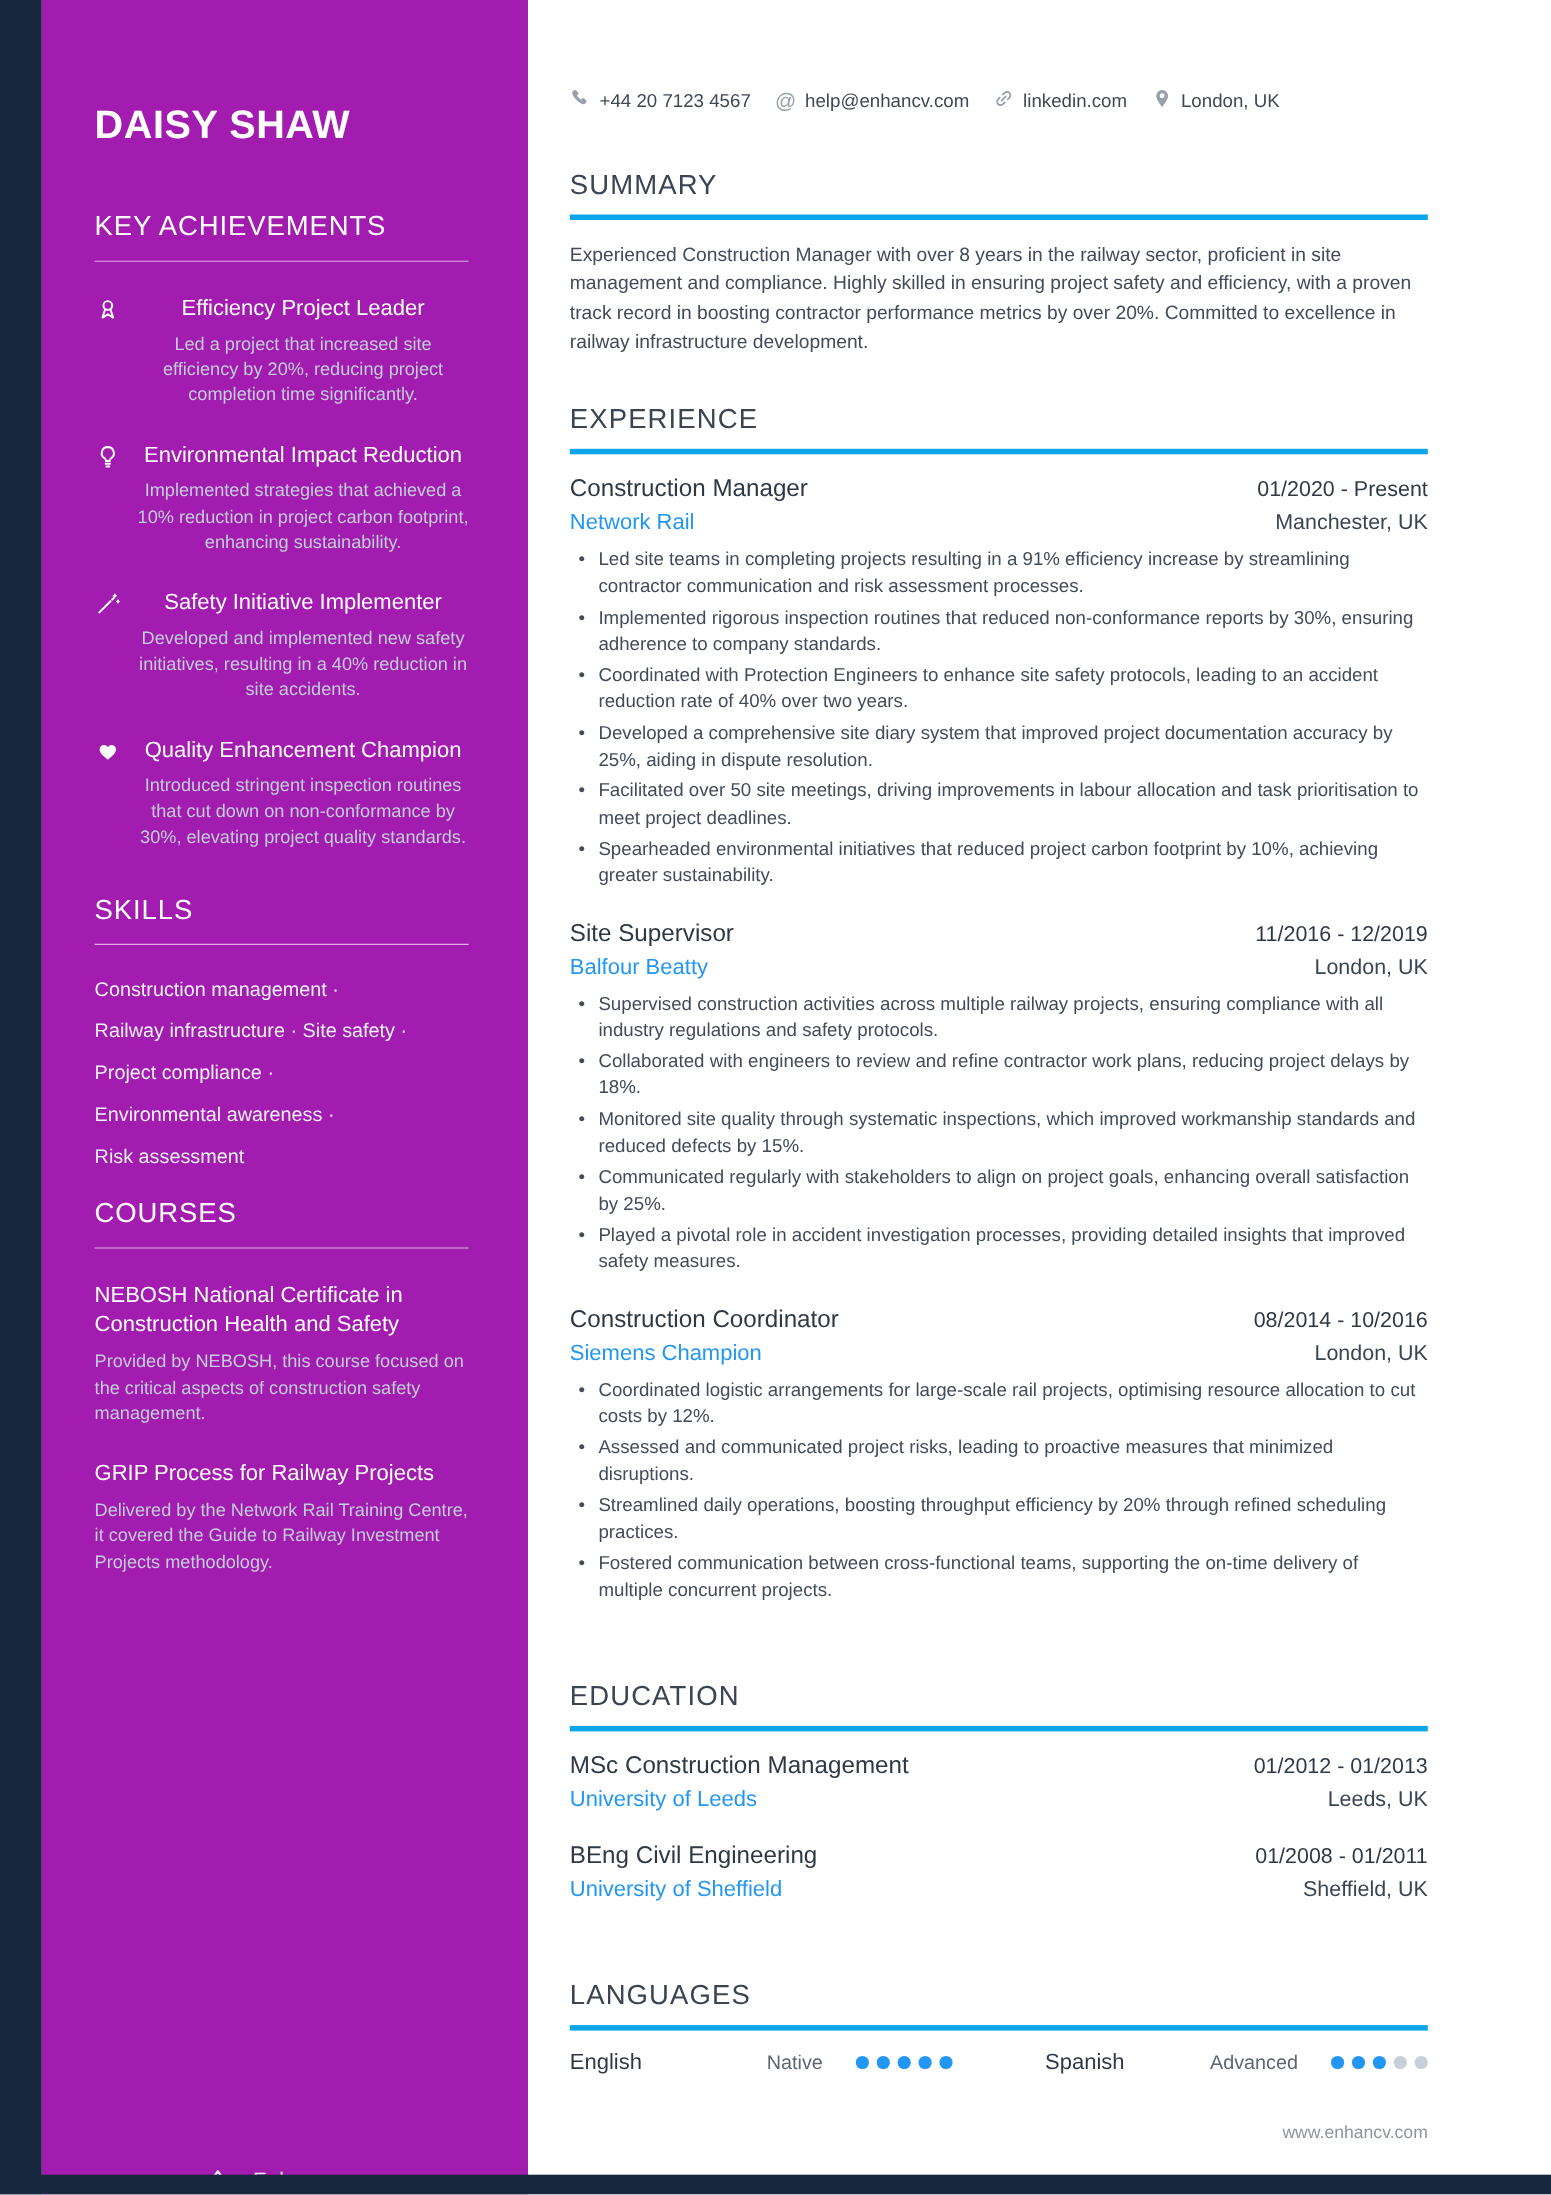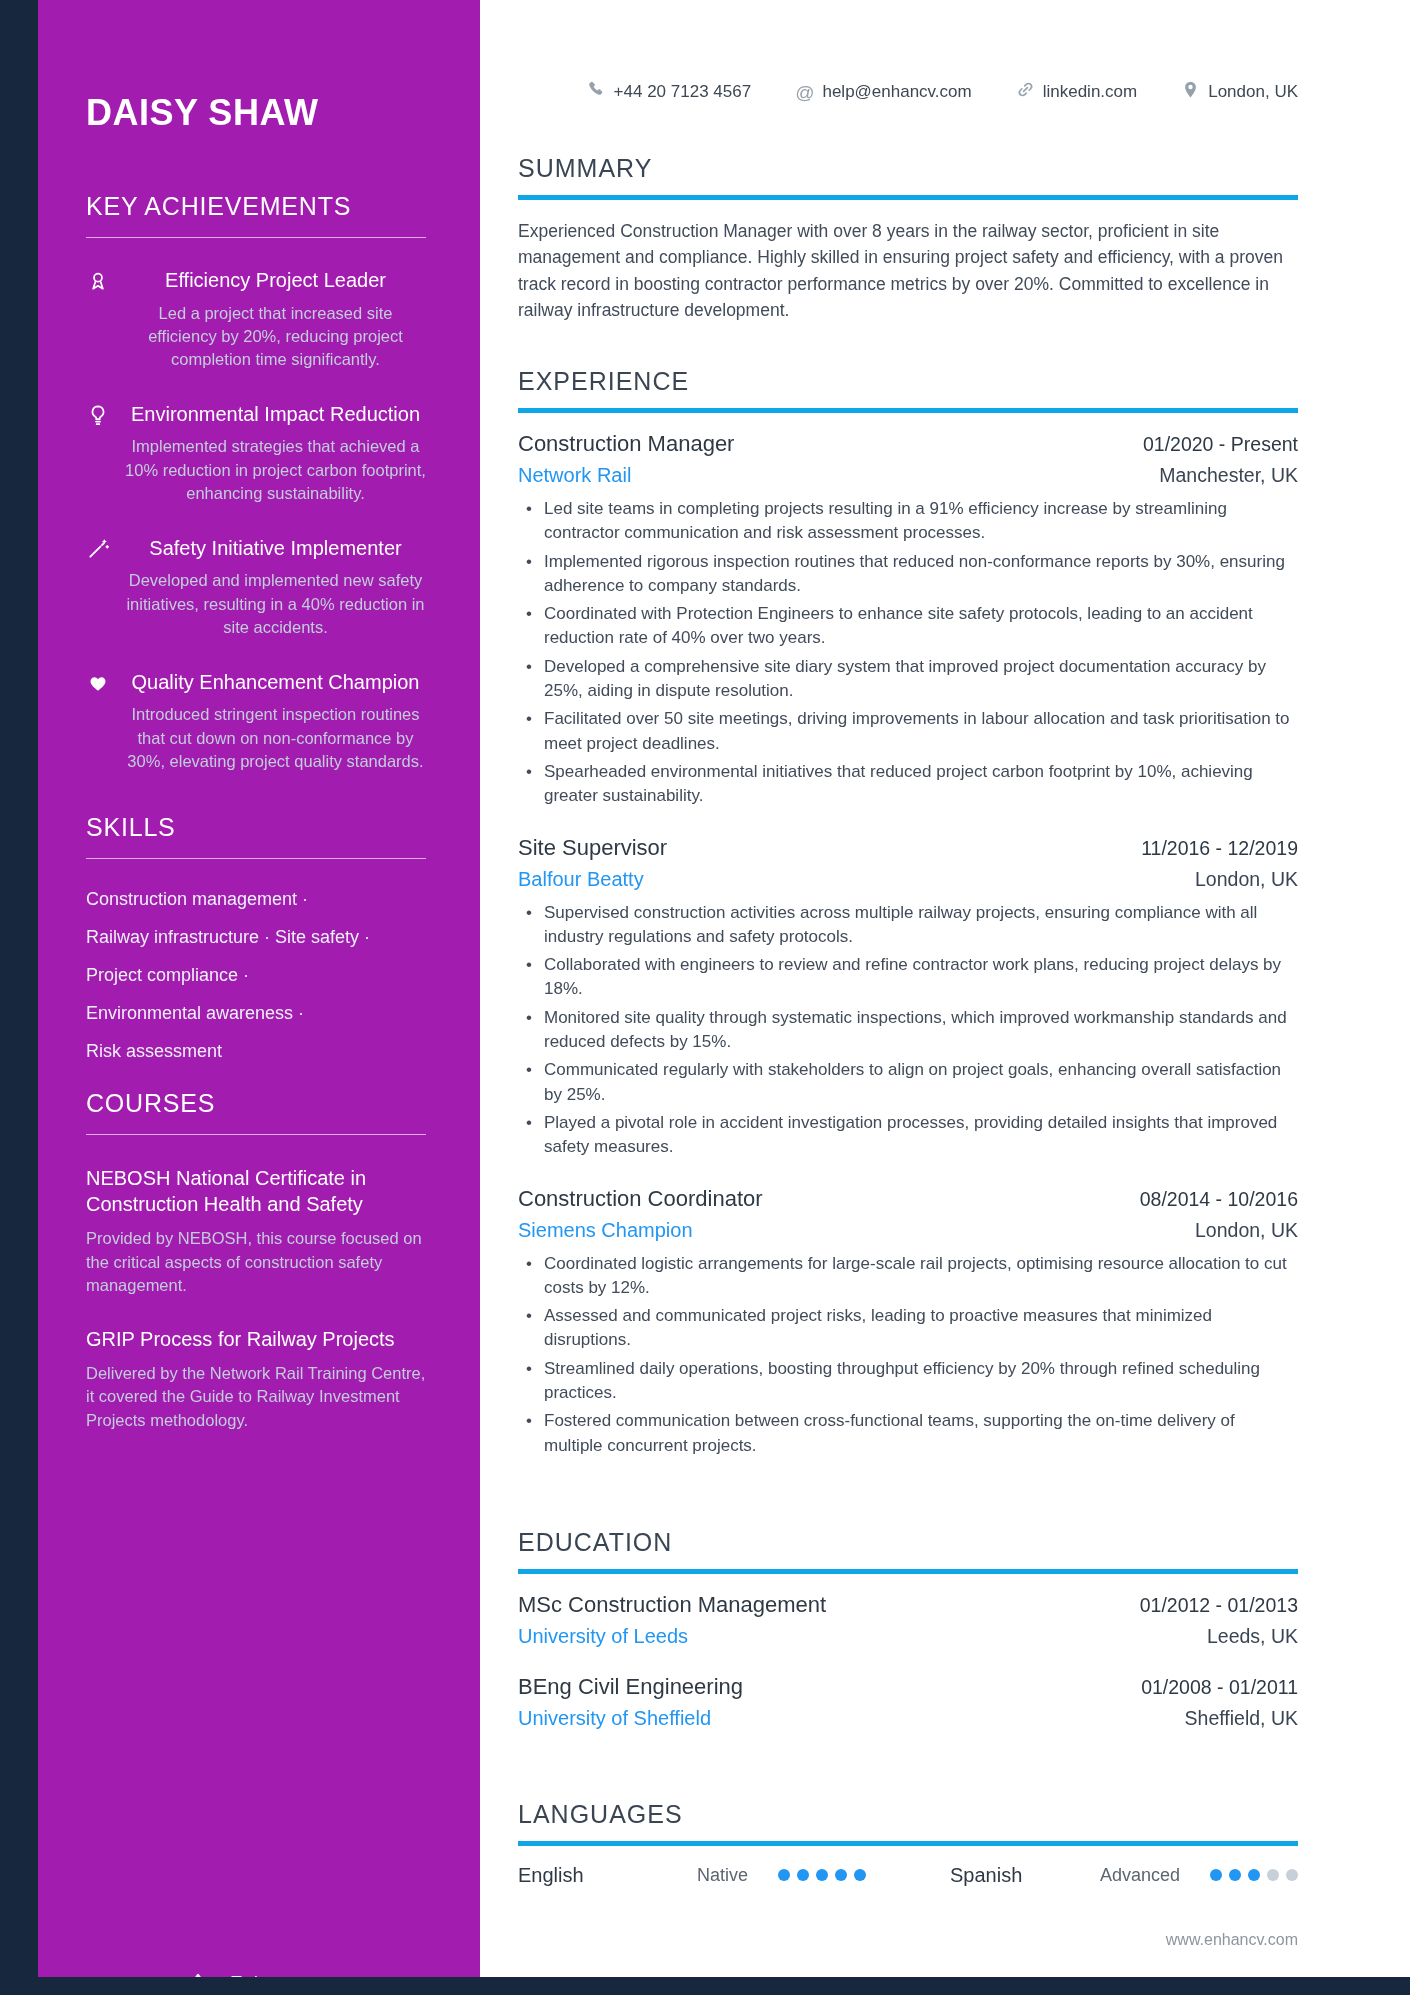--- a/index.html
+++ b/index.html
@@ -29,21 +29,21 @@
   .course { margin-bottom:28px; }
   .course-title { font-size:20px; font-weight:500; color:#fff; line-height:1.3; margin-bottom:10px; }
   .course-text { font-size:16.5px; line-height:1.42; color:#c2cddb; }
   .sb-footer { margin-top:auto; display:flex; align-items:center; gap:20px; }
   .powered { font-size:14px; color:#aab7c6; margin-right:6px; }
   .brand { font-size:19px; color:#e9eef4; letter-spacing:0.3px; }
 
   
   .main { flex:1; background:#fff; padding:80px 112px 0 38px; display:flex; flex-direction:column; }
   .headline { font-size:25px; font-weight:500; color:#2196f3; text-align:center; margin-bottom:18px; }
-  .contact { display:flex; justify-content:flex-end; align-items:center; gap:44px; margin-bottom:50px; }
+  .contact { display:flex; justify-content:flex-start; align-items:center; gap:22px; margin-bottom:50px; }
   .contact-item { display:flex; align-items:center; gap:8px; font-size:17px; color:#3d4854; }
   .at { font-size:19px; color:#97a1ac; font-weight:400; line-height:1; }
   .m-section { margin-bottom:44px; }
   .m-title {
     font-size:25px; font-weight:400; letter-spacing:1px; color:#3a4553;
     padding-bottom:12px; border-bottom:5px solid #0ea5e9; margin-bottom:18px;
   }
   .summary-text { font-size:17.5px; line-height:1.5; color:#414b59; }
 
   .job { margin-bottom:26px; }

